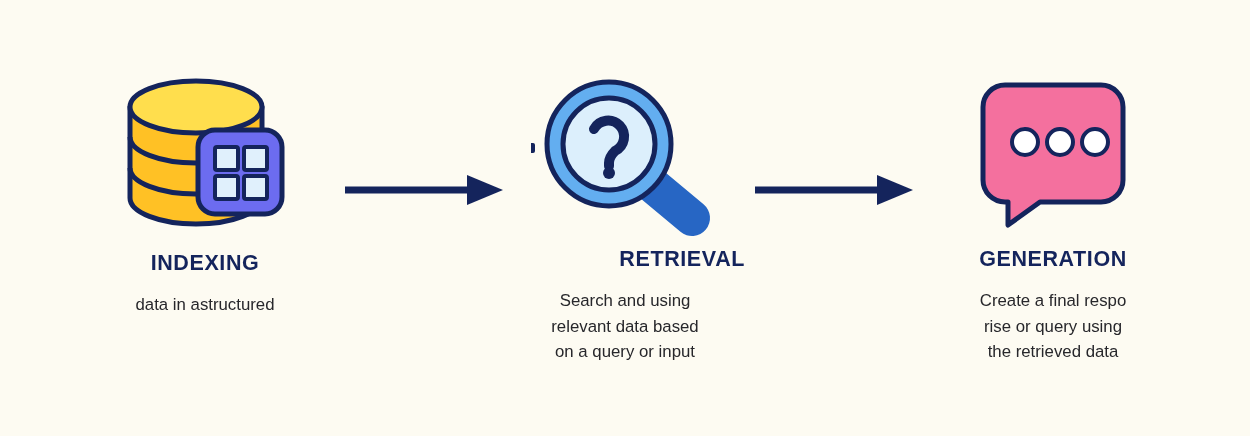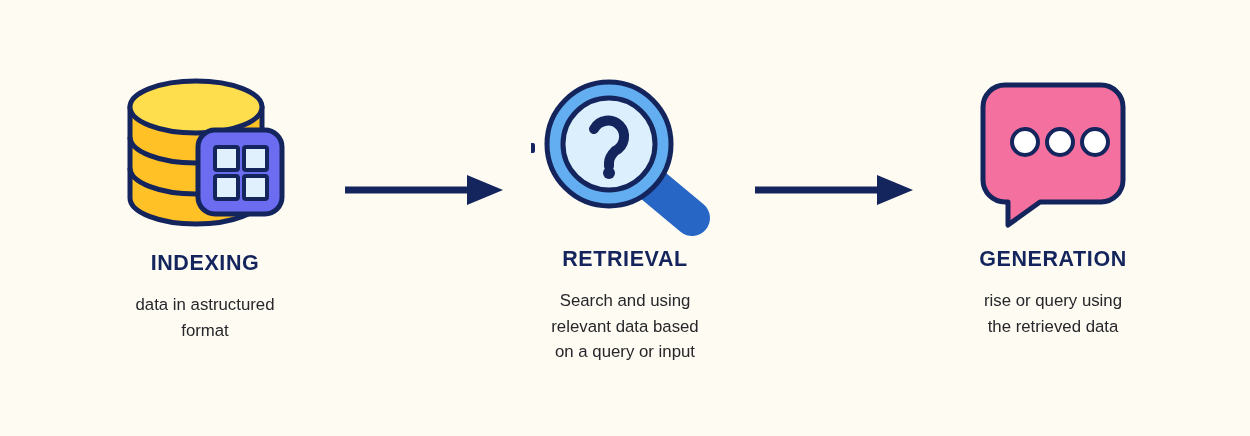--- a/index.html
+++ b/index.html
@@ -48,21 +48,21 @@
     position: absolute;
     left: 0;
     width: 100%;
     color: #14245c;
     font-weight: bold;
     font-size: 21.5px;
     letter-spacing: 0.6px;
     line-height: 1;
   }
   .title-indexing   { top: 253px; }
-  .title-retrieval  { top: 249px; }
+  .title-retrieval  { top: 249px; text-align: right; }
   .title-generation { top: 249px; }
 
   .stage-desc {
     position: absolute;
     left: 0;
     width: 100%;
     color: #27272b;
     font-size: 16.8px;
     line-height: 25.5px;
   }
@@ -113,21 +113,20 @@
         <rect x="124" y="67" width="23" height="23" rx="2" ry="2" fill="#e0f0fc" stroke="#14245c" stroke-width="4"></rect>
         <rect x="95" y="96" width="23" height="23" rx="2" ry="2" fill="#e0f0fc" stroke="#14245c" stroke-width="4"></rect>
         <rect x="124" y="96" width="23" height="23" rx="2" ry="2" fill="#e0f0fc" stroke="#14245c" stroke-width="4"></rect>
       </svg>
     </div>
 
     <div class="stage-title title-indexing">INDEXING</div>
 
     <div class="stage-desc desc-indexing">
       <span class="desc-line">data in astructured</span>
-      <span class="desc-line">format</span>
     </div>
   </div>
 
   <div class="arrow arrow-1">
     <svg width="160" height="36" viewBox="0 0 160 36">
       <rect x="0" y="14.5" width="128" height="7" fill="#14245c"></rect>
       <path d="M122 3 L158 18 L122 33 Z" fill="#14245c"></path>
     </svg>
   </div>
 
@@ -179,18 +178,19 @@
                  H62 L30 145 L30 122 H27 A22 22 0 0 1 5 100 V27 A22 22 0 0 1 27 5 Z" fill="#f4709e" stroke="#14245c" stroke-width="5" stroke-linejoin="round"></path>
         <circle cx="47" cy="62" r="13" fill="#ffffff" stroke="#14245c" stroke-width="4"></circle>
         <circle cx="82" cy="62" r="13" fill="#ffffff" stroke="#14245c" stroke-width="4"></circle>
         <circle cx="117" cy="62" r="13" fill="#ffffff" stroke="#14245c" stroke-width="4"></circle>
       </svg>
     </div>
 
     <div class="stage-title title-generation">GENERATION</div>
 
     <div class="stage-desc desc-generation">
+      <span class="desc-line">Create a final respo</span>
       <span class="desc-line">rise or query using</span>
       <span class="desc-line">the retrieved data</span>
     </div>
   </div>
 
 </div>
 
 </body></html>

